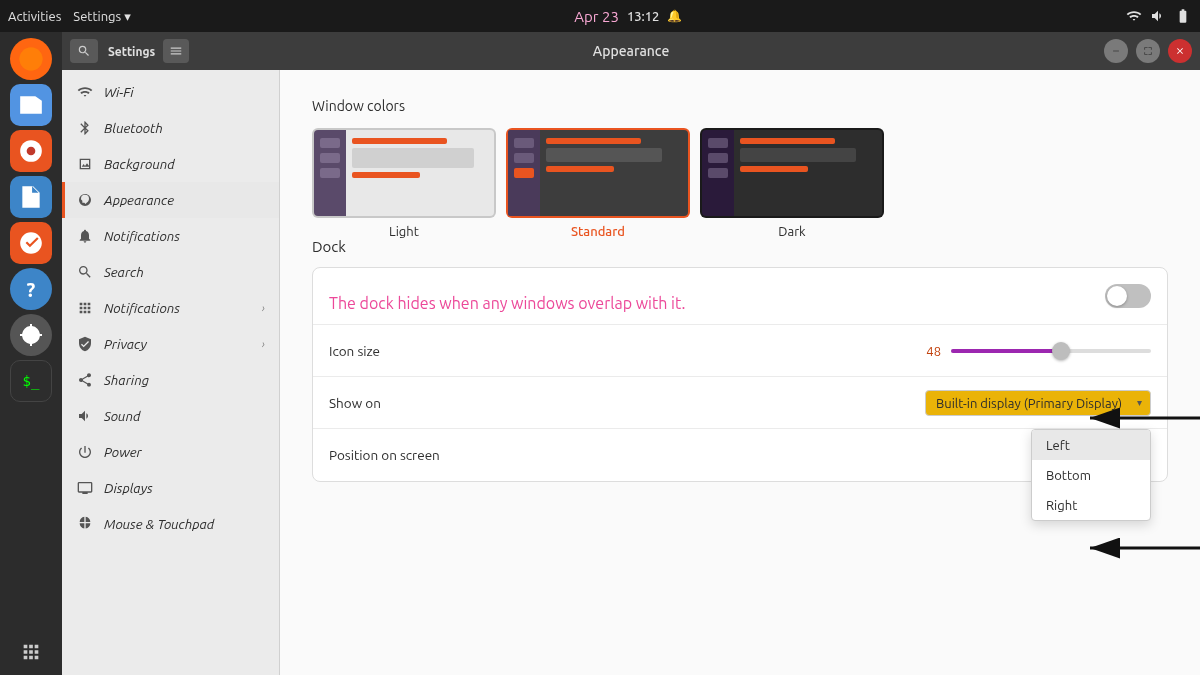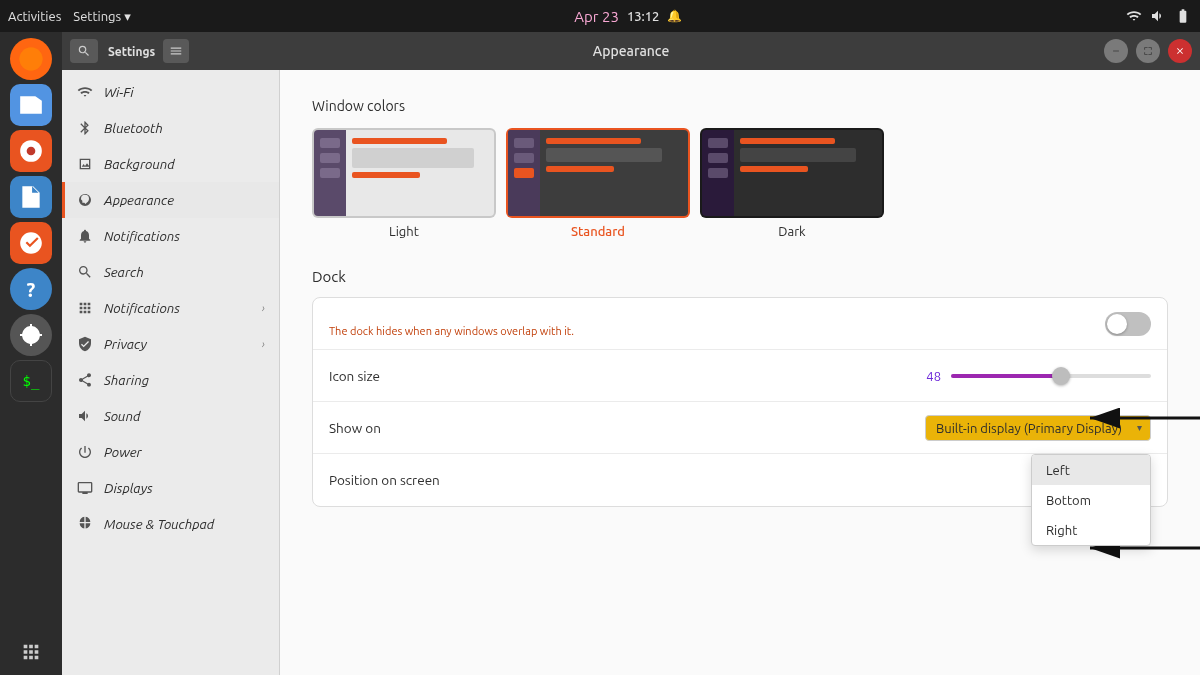--- a/index.html
+++ b/index.html
@@ -188,21 +188,20 @@
       font-size: 14px;
       color: #2d2d2d;
       margin-bottom: 14px;
       font-weight: 400;
     }
 
     
     #theme-options {
       display: flex;
       gap: 10px;
-      margin-bottom: 30px;
     }
     .theme-option {
       display: flex;
       flex-direction: column;
       align-items: center;
       gap: 6px;
       cursor: pointer;
     }
     .theme-preview {
       width: 184px;
@@ -268,22 +267,22 @@
       border-bottom: 1px solid #ebebeb;
       min-height: 52px;
     }
     .dock-row:last-child { border-bottom: none; }
     .dock-row-label {
       font-size: 13.5px;
       color: #2d2d2d;
       flex: 0 0 160px;
     }
     .dock-row-sublabel {
-      font-size: 11px;
-      color: #c2410c;
+      font-size: 16px;
+      color: #ec4899;
       margin-top: 14px;
     }
     .dock-row-control {
       flex: 1;
       display: flex;
       justify-content: flex-end;
       align-items: center;
     }
 
     
@@ -310,21 +309,21 @@
     
     .slider-container {
       display: flex;
       align-items: center;
       gap: 10px;
       flex: 1;
       justify-content: flex-end;
     }
     .slider-value {
       font-size: 13px;
-      color: #6d28d9;
+      color: #c2410c;
       width: 28px;
       text-align: right;
     }
     .slider-track {
       width: 200px;
       height: 4px;
       background: #ddd;
       border-radius: 2px;
       position: relative;
     }

